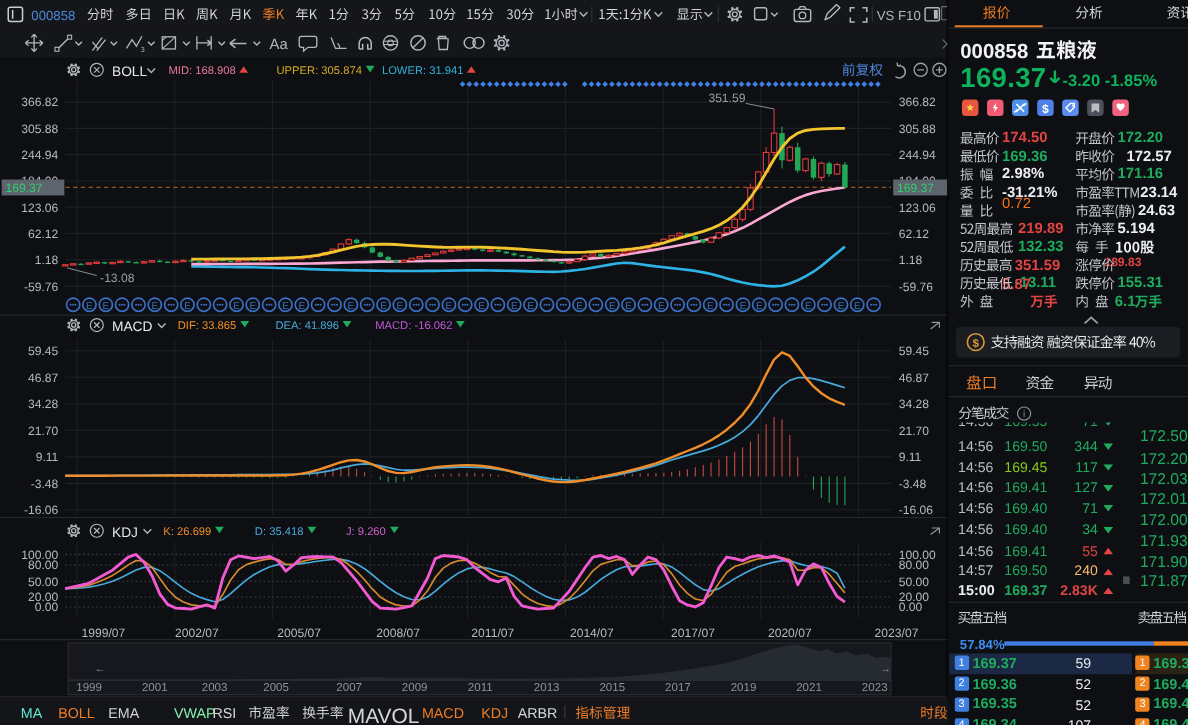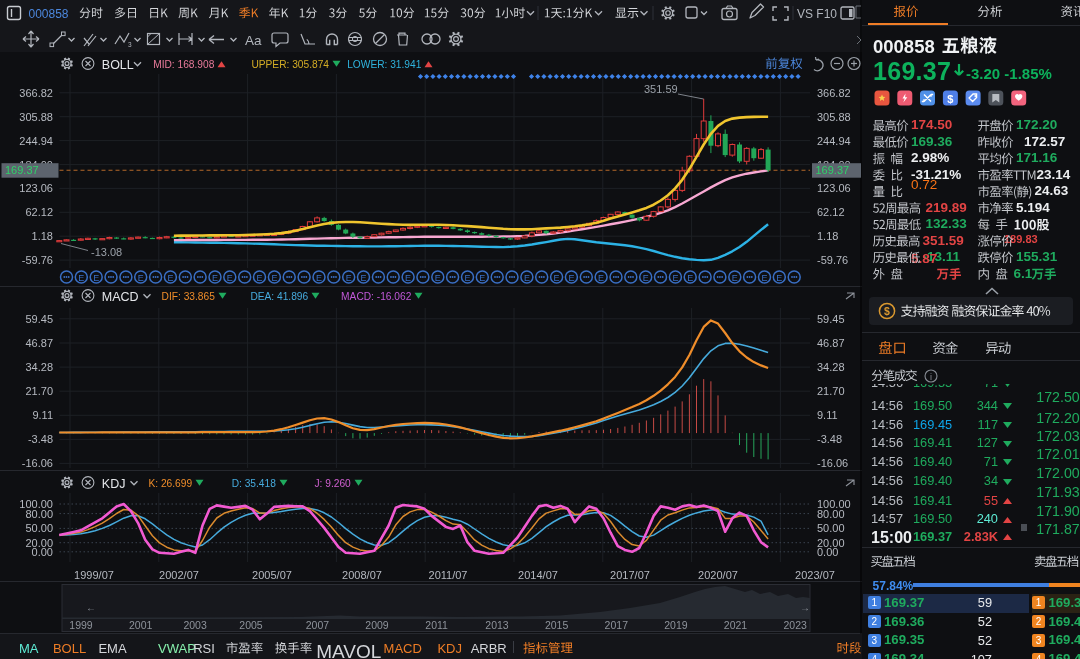--- a/index.html
+++ b/index.html
@@ -938,21 +938,21 @@
       <svg width="9" height="6" viewBox="0 0 9 6" style="position:absolute;left:141px;top:-3.5px">
         <path d="M4.5 6 L0 0 L9 0 Z" fill="#1fab5e"></path>
       </svg>
       <div class="t" style="left:9.0px;top:13.9px;font-size:12.8px;color:#b9bdc3">14:56</div>
       <div class="t" style="left:51.0px;top:13.9px;font-size:12.8px;color:#1fab5e">169.50</div>
       <div class="t" style="right:82.0px;top:13.9px;font-size:12.8px;color:#1fab5e;text-align:center">344</div>
       <svg width="9" height="6" viewBox="0 0 9 6" style="position:absolute;left:141px;top:19.3px">
         <path d="M4.5 6 L0 0 L9 0 Z" fill="#1fab5e"></path>
       </svg>
       <div class="t" style="left:9.0px;top:32.5px;font-size:12.8px;color:#b9bdc3">14:56</div>
-      <div class="t" style="left:51.0px;top:32.5px;font-size:12.8px;color:#0ea5e9">169.45</div>
+      <div class="t" style="left:51.0px;top:32.5px;font-size:12.8px;color:#84cc16">169.45</div>
       <div class="t" style="right:82.0px;top:32.5px;font-size:12.8px;color:#1fab5e;text-align:right">117</div>
       <svg width="9" height="6" viewBox="0 0 9 6" style="position:absolute;left:141px;top:37.9px">
         <path d="M4.5 6 L0 0 L9 0 Z" fill="#1fab5e"></path>
       </svg>
       <div class="t" style="left:9.0px;top:51.1px;font-size:12.8px;color:#b9bdc3">14:56</div>
       <div class="t" style="left:51.0px;top:51.1px;font-size:12.8px;color:#1fab5e">169.41</div>
       <div class="t" style="right:82.0px;top:51.1px;font-size:12.8px;color:#1fab5e;text-align:right">127</div>
       <svg width="9" height="6" viewBox="0 0 9 6" style="position:absolute;left:141px;top:56.5px">
         <path d="M4.5 6 L0 0 L9 0 Z" fill="#1fab5e"></path>
       </svg>
@@ -969,25 +969,25 @@
         <path d="M4.5 6 L0 0 L9 0 Z" fill="#1fab5e"></path>
       </svg>
       <div class="t" style="left:9.0px;top:108.5px;font-size:12.8px;color:#b9bdc3">14:56</div>
       <div class="t" style="left:51.0px;top:108.5px;font-size:12.8px;color:#1fab5e">169.41</div>
       <div class="t" style="right:82.0px;top:108.5px;font-size:12.8px;color:#e24444;text-align:right">55</div>
       <svg width="9" height="6" viewBox="0 0 9 6" style="position:absolute;left:141px;top:113.9px">
         <path d="M4.5 0 L9 6 L0 6 Z" fill="#e24444"></path>
       </svg>
       <div class="t" style="left:9.0px;top:127.1px;font-size:12.8px;color:#b9bdc3">14:57</div>
       <div class="t" style="left:51.0px;top:127.1px;font-size:12.8px;color:#1fab5e">169.50</div>
-      <div class="t" style="right:82.0px;top:127.1px;font-size:12.8px;color:#5eead4;text-align:right">240</div>
+      <div class="t" style="right:82.0px;top:127.1px;font-size:12.8px;color:#fdba74;text-align:right">240</div>
       <svg width="9" height="6" viewBox="0 0 9 6" style="position:absolute;left:141px;top:132.5px">
         <path d="M4.5 0 L9 6 L0 6 Z" fill="#e24444"></path>
       </svg>
-      <div class="t" style="left:9.0px;top:144.6px;font-size:16px;font-weight:bold;color:#eceef0">15:00</div>
+      <div class="t" style="left:9.0px;top:144.6px;font-size:13px;font-weight:bold;color:#eceef0">15:00</div>
       <div class="t" style="left:51.0px;top:144.6px;font-size:12.8px;font-weight:bold;color:#1fab5e">169.37</div>
       <div class="t" style="right:82.0px;top:144.6px;font-size:12.8px;font-weight:bold;color:#e24444;text-align:right">2.83K</div>
       <svg width="9" height="6" viewBox="0 0 9 6" style="position:absolute;left:141px;top:150.0px">
         <path d="M4.5 0 L9 6 L0 6 Z" fill="#e24444"></path>
       </svg>
     </div>
     <div style="position:absolute;left:158.7px;top:524.4px;width:6.5px;height:7px;background:#4a4e55"></div>
     <div class="t" style="left:174.3px;top:388.5px;font-size:14.2px;color:#1fab5e">172.500</div>
     <div class="t" style="left:174.3px;top:410.4px;font-size:14.2px;color:#1fab5e">172.200</div>
     <div class="t" style="left:174.3px;top:428.2px;font-size:14.2px;color:#1fab5e">172.030</div>

